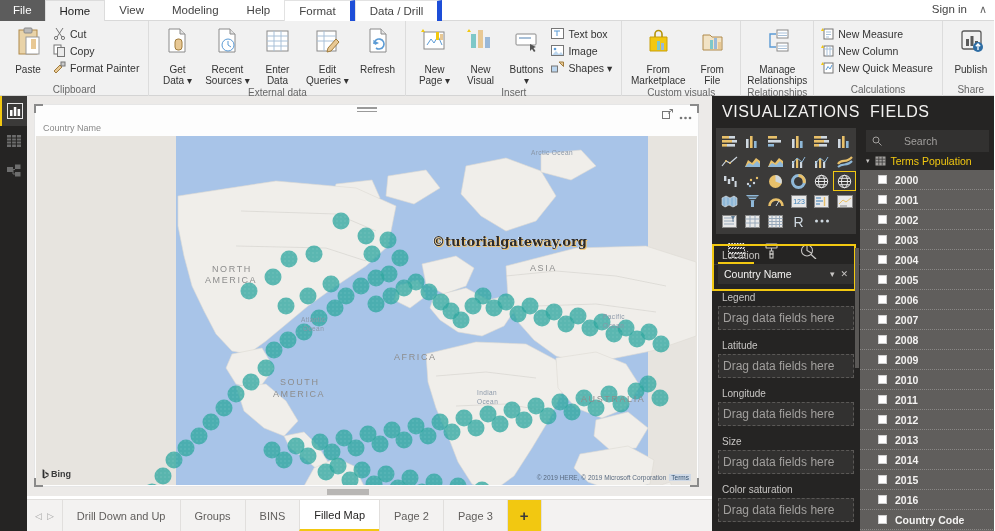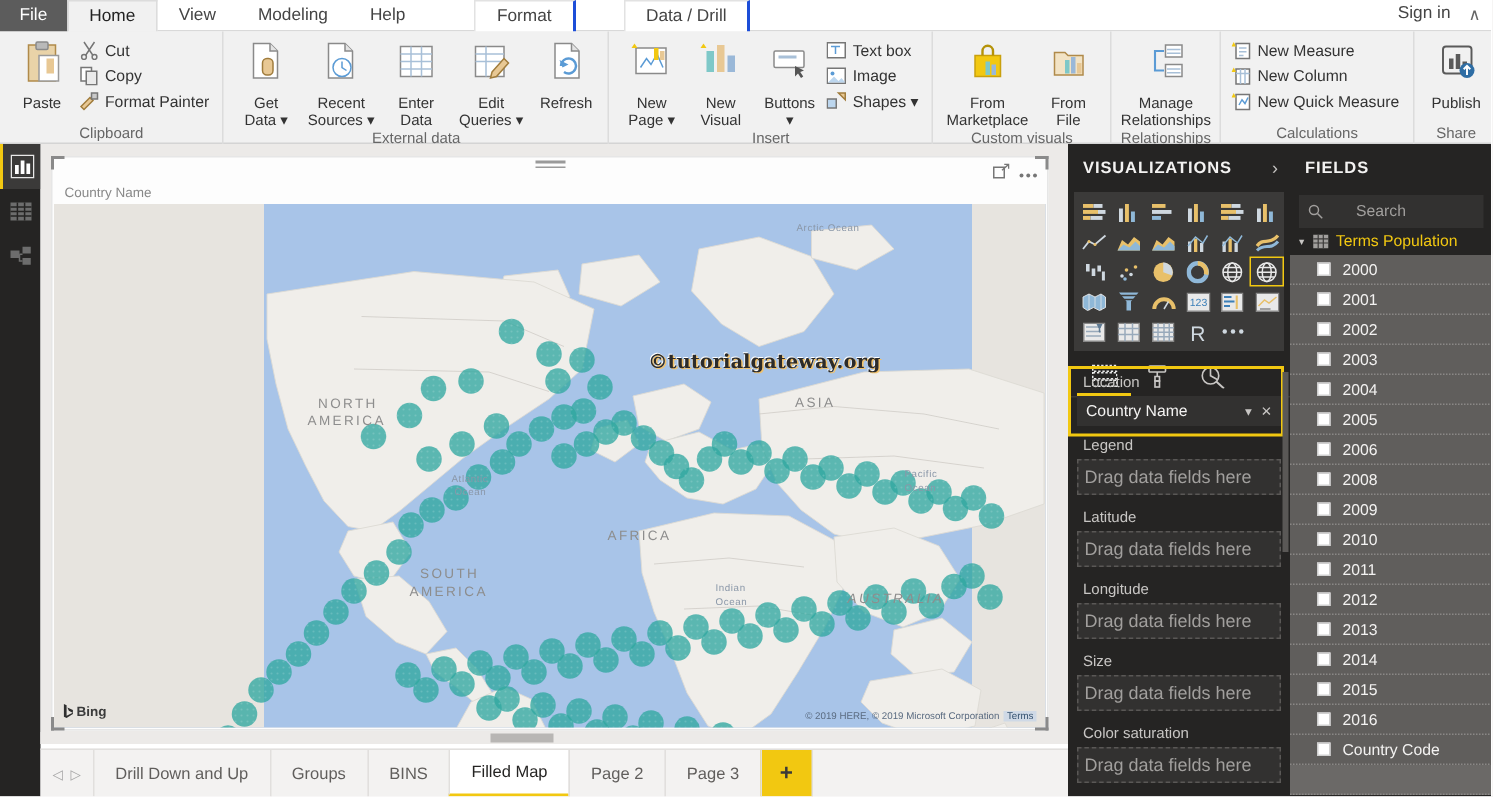--- a/index.html
+++ b/index.html
@@ -12,21 +12,21 @@
     -webkit-font-smoothing: antialiased;
   }
   #app { position:relative; width:994px; height:531px; overflow:hidden; background:#fff; }
 
   
   .titlebar { position:absolute; left:0; top:0; width:995px; height:21px; background:#ffffff; border-bottom:1px solid #d9d9d9; }
   .menu-tabs { display:flex; align-items:flex-end; height:21px; }
   .mtab { height:21px; line-height:21px; padding:0 14px; font-size:11.5px; color:#444; cursor:default; white-space:nowrap; }
   .mtab.file { background:#5c5c5c; color:#fff; padding:0 13px; }
   .mtab.active { background:#f1f1f1; color:#222; border-left:1px solid #dcdcdc; border-right:1px solid #dcdcdc; border-top:1px solid #dcdcdc;}
-  .mtab.boxed { border-left:1px solid #e2e2e2; border-right:2px solid #1d4ed8; border-top:1px solid #e2e2e2; background:#fff;margin-left:32px;}
+  .mtab.boxed { border-left:1px solid #e2e2e2; border-right:5px solid #1d4ed8; border-top:1px solid #e2e2e2; background:#fff;}
   .signin { position:absolute; right:28px; top:3px; font-size:11.5px; color:#444; }
   .collapse-caret { position:absolute; right:8px; top:3px; font-size:11px; color:#666; }
 
   
   .ribbon { position:absolute; left:0; top:21px; width:995px; height:75px; background:#f1f1f1; border-bottom:1px solid #d4d4d4; display:flex; }
   .rgroup { position:relative; height:75px; display:flex; flex-direction:column; align-items:center;
             padding:3px 5px 0 5px; border-right:1px solid #dcdcdc; }
   .rgroup:last-child { border-right:none; }
   .rgroup-body { display:flex; align-items:flex-start; flex:1; }
   .rgroup-title { font-size:10px; color:#666; text-align:center; height:13px; line-height:13px; width:100%; }
@@ -82,21 +82,21 @@
   .pager-arrows { display:flex; align-items:center; gap:5px; padding:0 8px; color:#a6a6a6; font-size:9px; }
   .ptab { display:flex; align-items:center; padding:0 14px; font-size:11px; color:#605e5c;
           border-right:1px solid #e1dfdd; border-left:1px solid #e1dfdd; margin-right:-1px; cursor:default;
           background:#f3f2f1; white-space:nowrap;}
   .ptab.active { background:#ffffff; color:#252423; border-bottom:2px solid #f2c811; }
   .ptab.add { background:#f2c811; color:#3b3a39; font-size:15px; padding:0 12px; font-weight:bold; }
 
   
   .vizpane { position:absolute; left:712px; top:96px; width:148px; height:435px; background:#252423; }
   .pane-hdr { height:32px; display:flex; align-items:center; justify-content:space-between; padding:0 8px 0 10px; }
-  .pane-hdr .t { color:#f3f2f1; font-size:11px; font-weight:bold; letter-spacing:0.6px; }
+  .pane-hdr .t { color:#f3f2f1; font-size:16px; font-weight:normal; letter-spacing:0.6px; }
   .pane-hdr .chev { color:#c8c6c4; font-size:12px; }
   .vizgrid { background:#3b3a39; margin:0 4px; padding:4px 3px; display:grid; grid-template-columns:repeat(6, 1fr);
              gap:2px; }
   .vicon { width:21px; height:18px; display:flex; align-items:center; justify-content:center; }
   .vicon.sel { outline:1.5px solid #f2c811; }
   .field-tabs { display:flex; gap:0px; padding:4px 4px 0 6px; border-bottom:1px solid #3b3a39; }
   .ftab { width:36px; height:26px; display:flex; align-items:center; justify-content:center; }
   .ftab.active { border-bottom:2px solid #f2c811; }
   .wells { position:absolute; left:0; top:148px; width:148px; height:287px; overflow:hidden; }
   .wells-inner { padding:0 4px; }
@@ -111,21 +111,21 @@
 
   
   .fieldspane { position:absolute; left:860px; top:96px; width:135px; height:435px; background:#252423; }
   .search { margin:2px 6px 0 6px; height:22px; background:#323130; display:flex; align-items:center;
             padding:0 6px; gap:22px; }
   .search .ph { color:#a19f9d; font-size:10.5px; }
   .table-row { display:flex; align-items:center; gap:5px; padding:3px 6px; }
   .table-row .tname { color:#f2c811; font-size:10.5px; }
   .fld { display:flex; align-items:center; gap:8px; height:20px; padding-left:18px; background:#605e5c;
          border-bottom:1px dotted #8a8886; }
-  .fld .fname { color:#f3f2f1; font-size:10.5px; }
+  .fld .fname { color:#f3f2f1; font-size:10.5px;font-weight:bold; }
   .chk { width:9px; height:9px; background:#fff; border:1px solid #d0d0d0; display:inline-block; }
   .fld.selected { background:#6b6967; }
 </style>
 </head>
 <body>
 
 <div id="app">
 
   <div class="titlebar">
     <div class="menu-tabs" id="menu-tabs">
@@ -1170,24 +1170,24 @@
             <div class="maplabel ocean" style="left: 495px; top: 13px;">Arctic Ocean</div>
             <div class="maplabel cont" style="left: 176px; top: 128px;">NORTH</div>
             <div class="maplabel cont" style="left: 169px; top: 139px;">AMERICA</div>
             <div class="maplabel cont" style="left: 494px; top: 127px;">ASIA</div>
             <div class="maplabel ocean" style="left: 265px; top: 180px;">Atlantic</div>
             <div class="maplabel ocean" style="left: 267px; top: 189px;">Ocean</div>
             <div class="maplabel ocean" style="left: 567px; top: 177px;">Pacific</div>
             <div class="maplabel ocean" style="left: 567px; top: 186px;">Ocean</div>
             <div class="maplabel cont" style="left: 244px; top: 241px;">SOUTH</div>
             <div class="maplabel cont" style="left: 237px; top: 253px;">AMERICA</div>
-            <div class="maplabel cont" style="left: 369px; top: 216px;">AFRICA</div>
+            <div class="maplabel cont" style="left: 358px; top: 216px;">AFRICA</div>
             <div class="maplabel ocean" style="left: 441px; top: 253px;">Indian</div>
             <div class="maplabel ocean" style="left: 441px; top: 262px;">Ocean</div>
-            <div class="maplabel cont" style="left: 529px; top: 258px; font-style: italic;">AUSTRALIA</div>
+            <div class="maplabel cont" style="left: 545px; top: 258px;">AUSTRALIA</div>
           </div>
 
         <div class="watermark">©tutorialgateway.org</div>
 
         <div class="bing-logo">
           <svg width="7" height="10" viewBox="0 0 7 10">
               <path d="M0.6 0.3 L2.4 1.1 L2.4 8.2 L6.4 6.1 L3.9 4.9 L2.9 2.6 L6.6 4.4 L6.6 7 L2.4 9.6 L0.6 8.8 Z" fill="#2f2f2f"></path>
             </svg>
           <span>Bing</span>
         </div>
@@ -1537,20 +1537,24 @@
         <div class="fld">
           <span class="chk"></span>
           <span class="fname">2005</span>
         </div>
         <div class="fld">
           <span class="chk"></span>
           <span class="fname">2006</span>
         </div>
         <div class="fld">
           <span class="chk"></span>
+          <span class="fname">2007</span>
+        </div>
+        <div class="fld">
+          <span class="chk"></span>
           <span class="fname">2008</span>
         </div>
         <div class="fld">
           <span class="chk"></span>
           <span class="fname">2009</span>
         </div>
         <div class="fld">
           <span class="chk"></span>
           <span class="fname">2010</span>
         </div>

